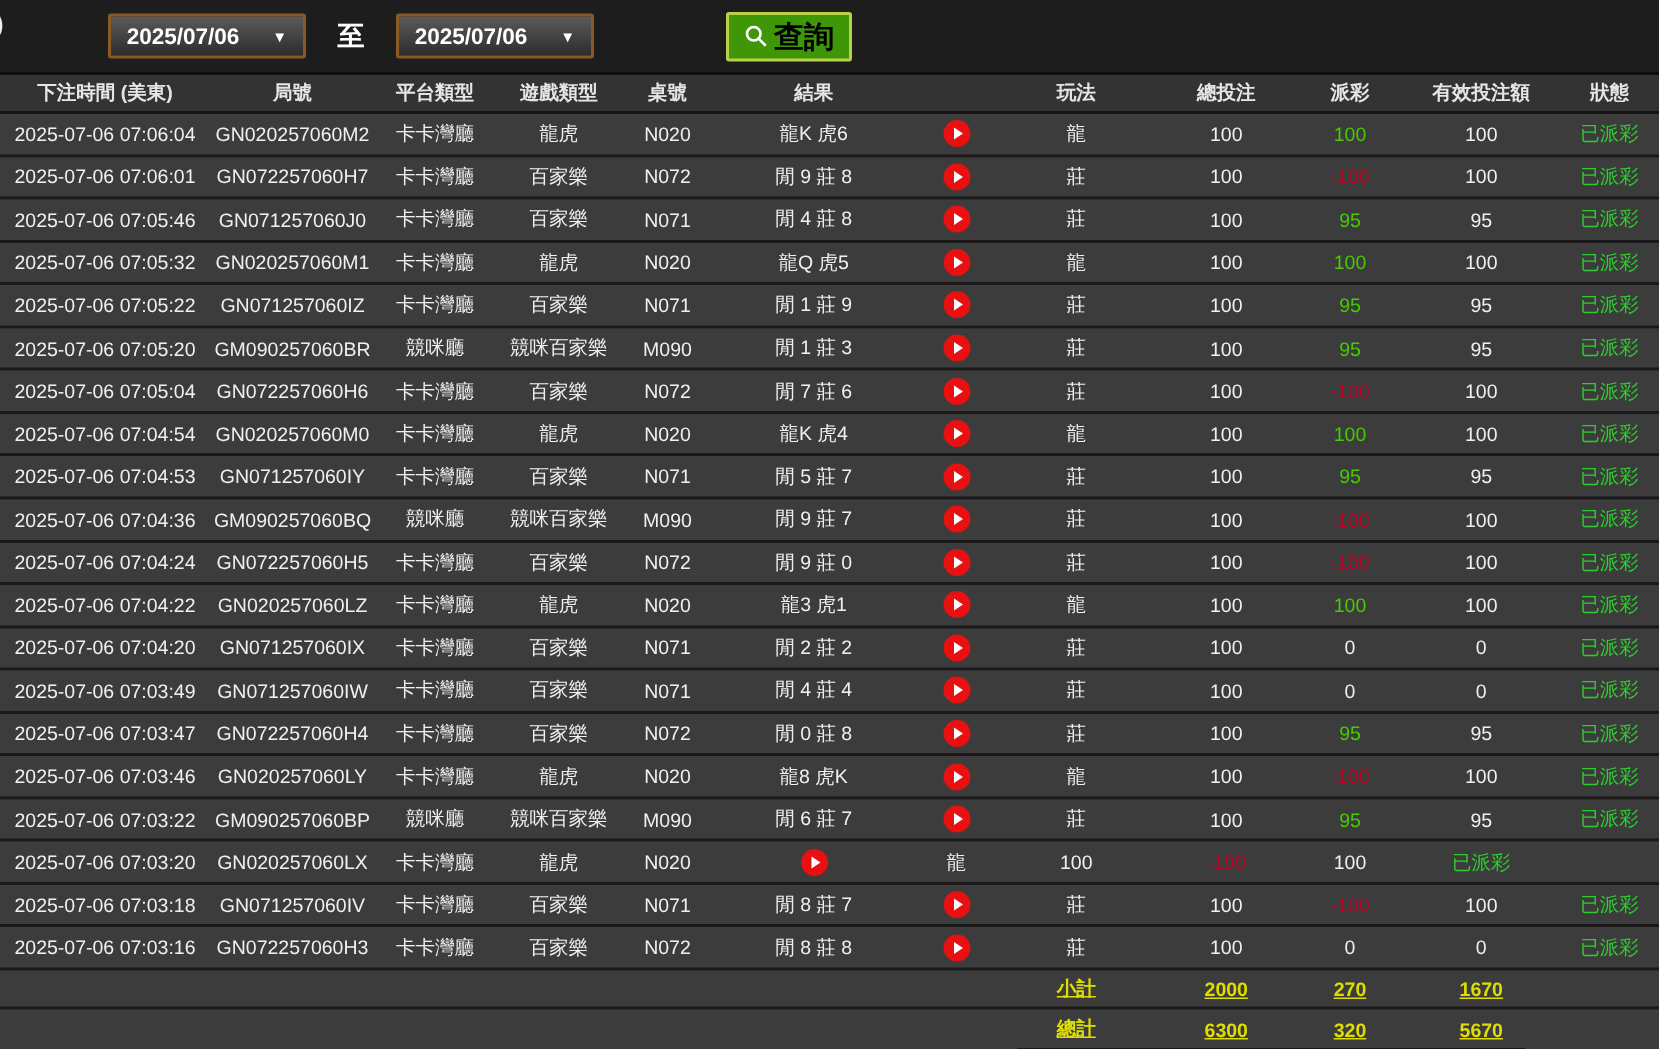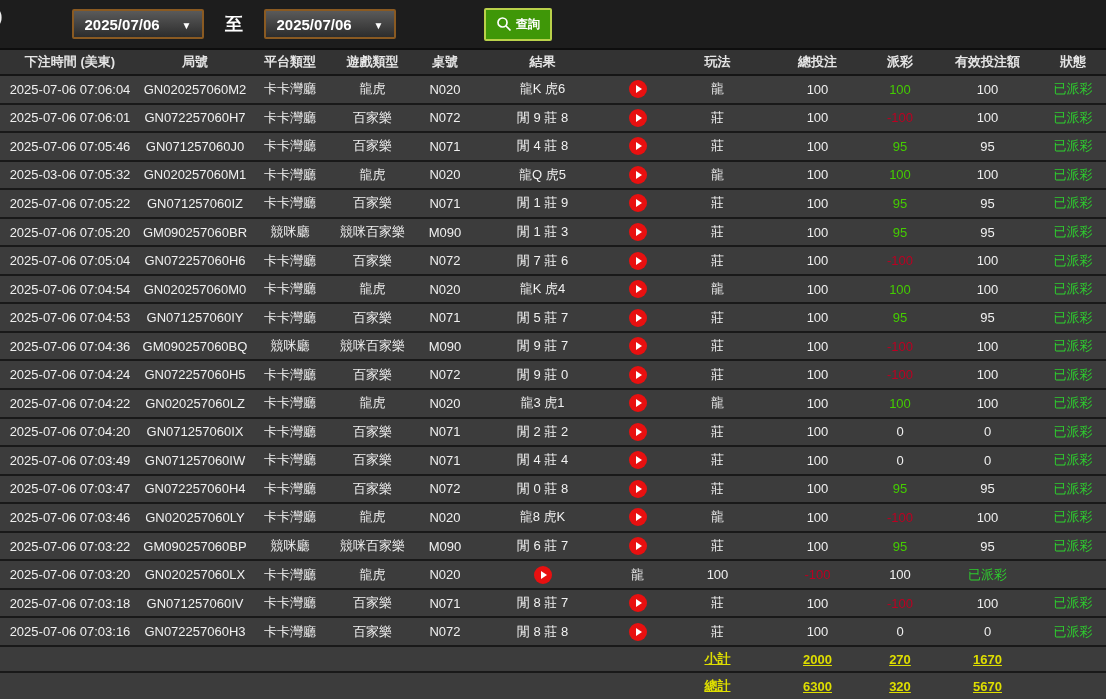--- a/index.html
+++ b/index.html
@@ -10,21 +10,21 @@
   
   .toolbar { height:48px; flex:0 0 auto; display:flex; align-items:center; position:relative; color:#fff; }
   .clipped-label { position:absolute; left:-3px; top:8px; font-size:16px; font-weight:bold; color:#eee; }
   .date-select { width:132px; height:30px; margin-left:72px; border:2px solid #8a5a22; border-radius:2px;
     background:linear-gradient(#5a5a5a,#2d2d2d); color:#fff; font-size:15px; font-weight:bold;
     display:flex; align-items:center; justify-content:center; gap:22px; cursor:pointer; }
   .date-select .caret::before { content:"▼"; font-size:10px; position:relative; top:-1px; }
   .to-label { width:60px; text-align:center; font-size:18px; font-weight:bold; color:#fff; }
   .date-select.second { margin-left:0; }
   .search-btn { margin-left:88px; height:33px; padding:0 10px; background:#3f9708; border:2px solid #b9d14a;
-    border-radius:2px; color:#ffffff; font-size:12px; font-weight:bold; display:flex; align-items:center; gap:4px; cursor:pointer;
+    border-radius:2px; color:#000000; font-size:20px; font-weight:bold; display:flex; align-items:center; gap:4px; cursor:pointer;
     font-family:inherit; }
 
   
   .btable { flex:1; display:flex; flex-direction:column; }
   .grid { display:grid; grid-template-columns:140px 110px 80px 85px 60px 135px 55px 105px 95px 70px 105px 66px; }
   .cell { display:flex; align-items:center; justify-content:center; font-size:13px; color:#f0f0f0; white-space:nowrap; overflow:hidden; }
   .thead { height:28px; flex:0 0 auto; background:#333333; border-top:2px solid #0e0e0e; border-bottom:2px solid #151515; }
   .thead .cell { color:#e5e5e5; font-weight:bold; }
   .row { flex:1 1 0; background:#3c3c3c; border-bottom:2px solid #191919; min-height:0; }
   .frow { height:26px; flex:0 0 auto; background:#3c3c3c; border-bottom:2px solid #191919; }
@@ -75,21 +75,21 @@
       <div class="cell">桌號</div>
       <div class="cell">結果</div>
       <div class="cell"></div>
       <div class="cell">玩法</div>
       <div class="cell">總投注</div>
       <div class="cell">派彩</div>
       <div class="cell">有效投注額</div>
       <div class="cell">狀態</div>
     </div>
 
-    <div id="rows-container" style="display:flex;flex-direction:column;flex:1;">
+    <div id="rows-container" style="display:flex;flex-direction:column;flex:1;justify-content:center;">
         <div class="row grid">
         <div class="cell">2025-07-06 07:06:04</div>
         <div class="cell">GN020257060M2</div>
         <div class="cell">卡卡灣廳</div>
         <div class="cell">龍虎</div>
         <div class="cell">N020</div>
         <div class="cell">龍K 虎6</div>
         <div class="cell">
           <button class="play-btn">
               <span class="play-tri"></span>
@@ -131,21 +131,21 @@
               <span class="play-tri"></span>
             </button>
         </div>
         <div class="cell">莊</div>
         <div class="cell">100</div>
         <div class="cell green">95</div>
         <div class="cell">95</div>
         <div class="cell c-status">已派彩</div>
       </div>
         <div class="row grid">
-        <div class="cell">2025-03-06 07:05:32</div>
+        <div class="cell">2025-07-06 07:05:32</div>
         <div class="cell">GN020257060M1</div>
         <div class="cell">卡卡灣廳</div>
         <div class="cell">龍虎</div>
         <div class="cell">N020</div>
         <div class="cell">龍Q 虎5</div>
         <div class="cell">
           <button class="play-btn">
               <span class="play-tri"></span>
             </button>
         </div>

